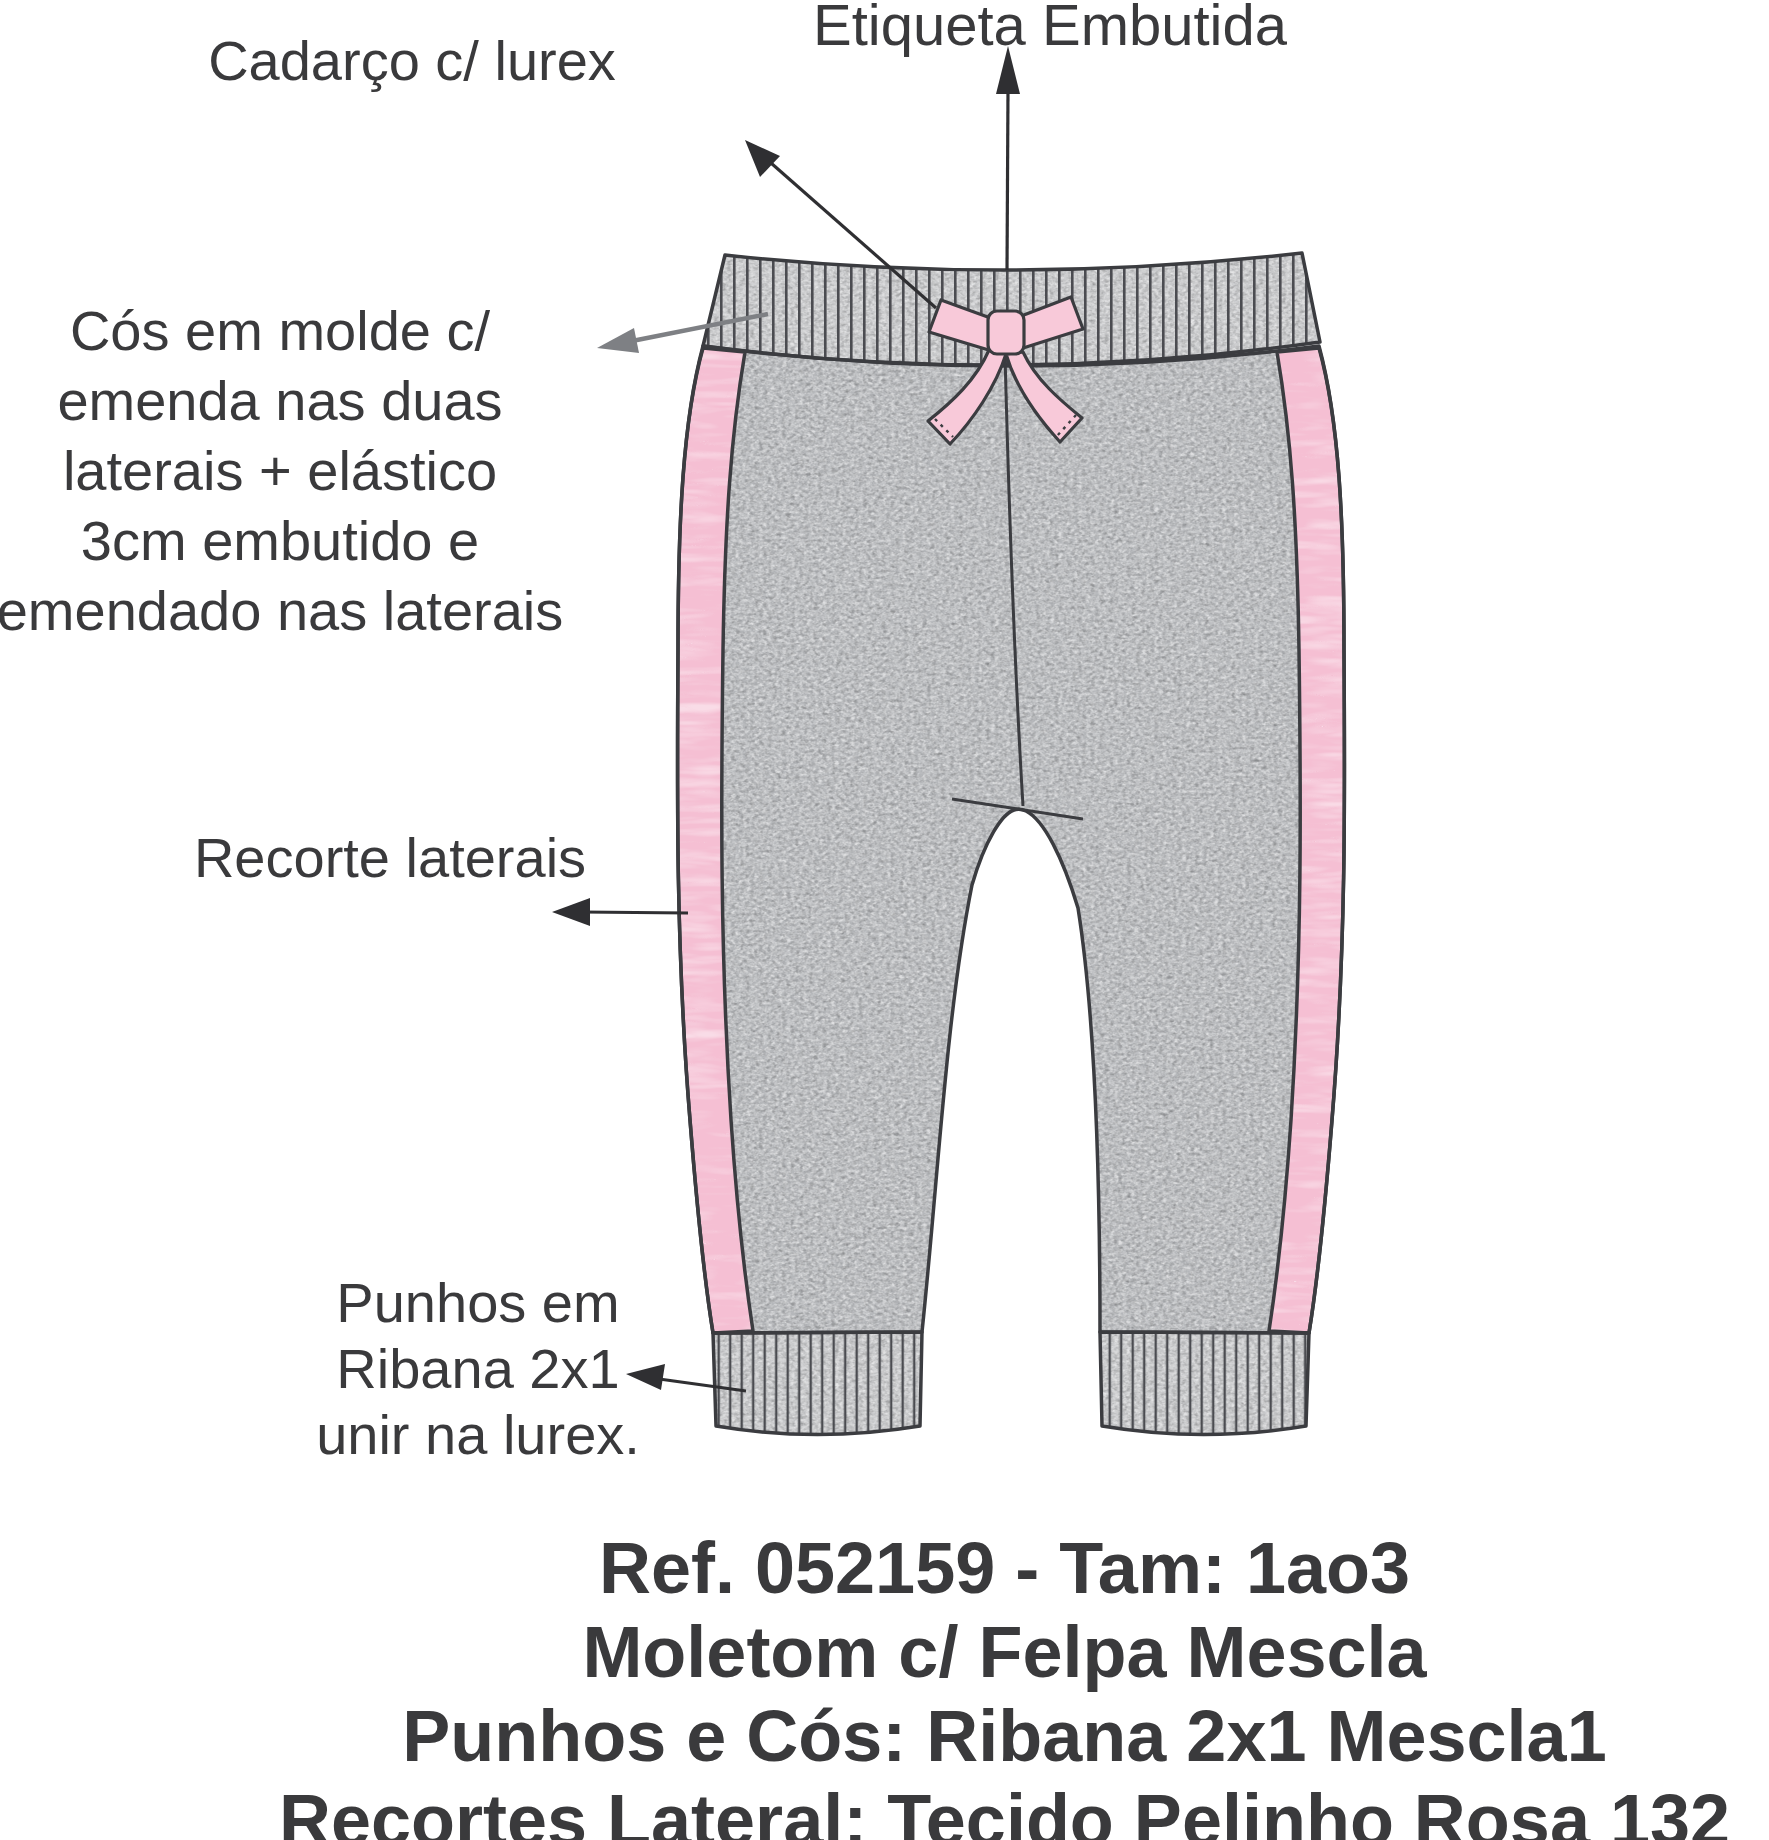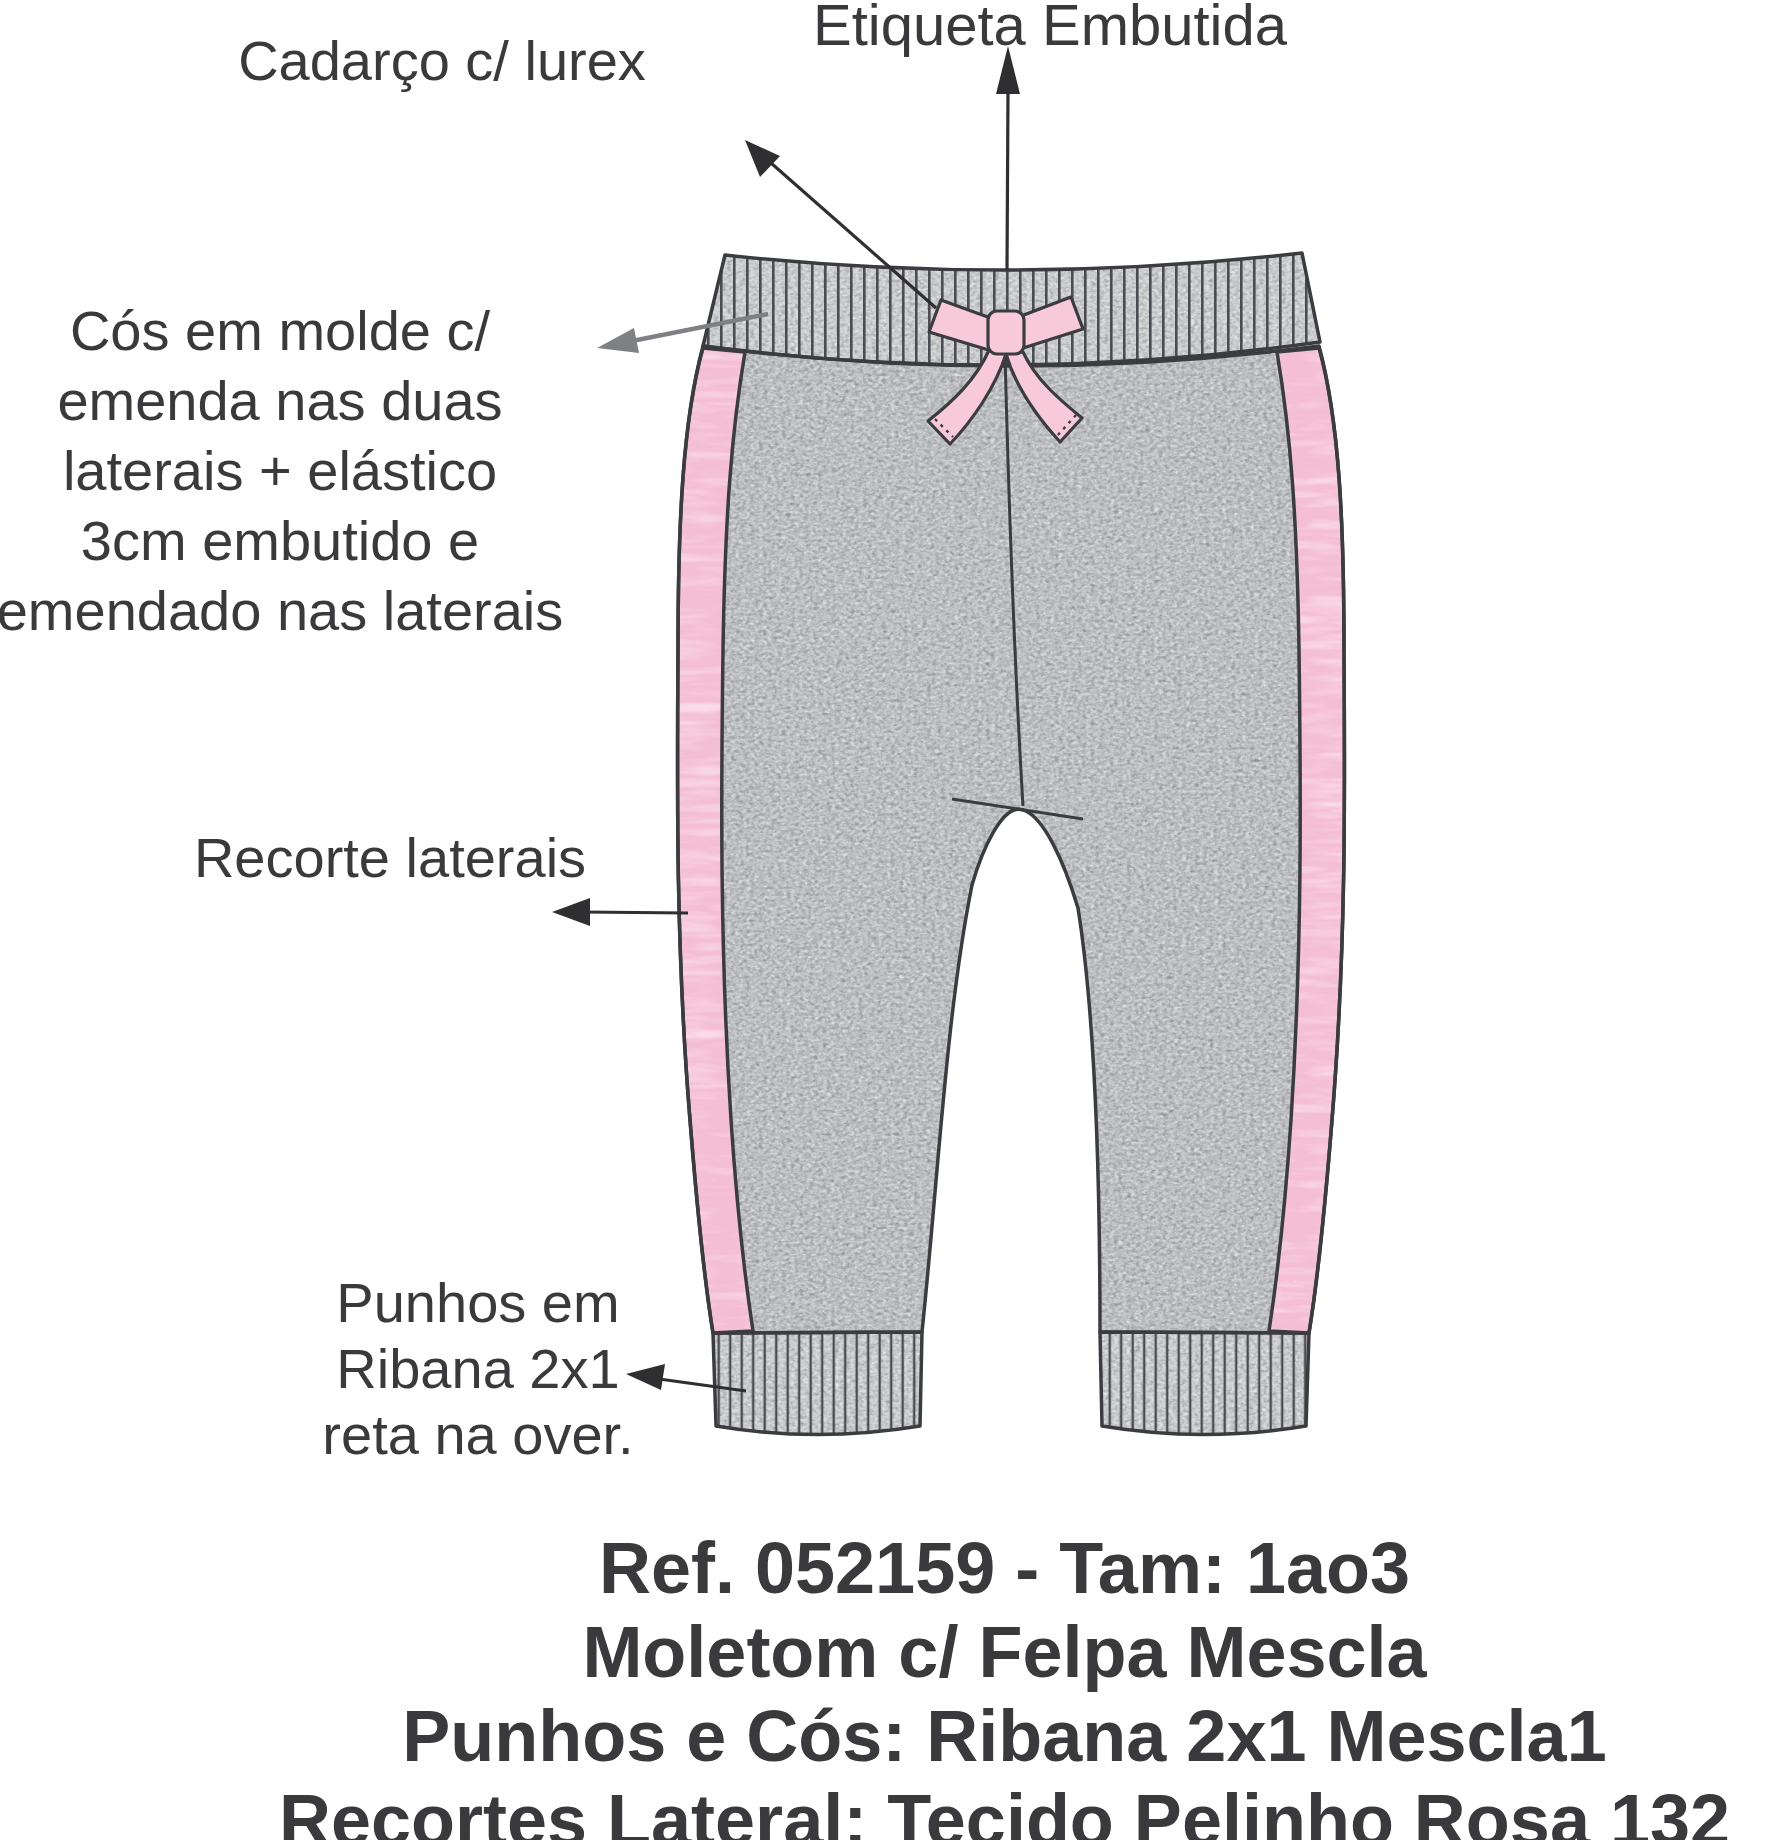--- a/index.html
+++ b/index.html
@@ -7,21 +7,21 @@
     width:1769px;height:1840px;position:relative;overflow:hidden;
     background:var(--background,#fff);
     font-family:"Liberation Sans","DejaVu Sans",sans-serif;
   }
   .annot{
     position:absolute;text-align:center;color:var(--text,#3a3a3c);
     font-size:56px;line-height:66px;white-space:nowrap;
   }
   .annot div{white-space:nowrap;}
   #etiqueta-label{left:810px;top:-8px;width:480px;font-size:58px;}
-  #cadarco-label{left:162px;top:28px;width:560px;line-height:66px;}
+  #cadarco-label{left:132px;top:28px;width:560px;line-height:66px;}
   #cos-label{left:-15px;top:296px;width:590px;line-height:70px;}
   #recorte-label{left:120px;top:824px;width:540px;line-height:68px;}
   #punhos-label{left:208px;top:1270px;width:540px;line-height:66px;}
   #footer-block{
     position:absolute;left:120px;top:1526px;width:1769px;text-align:center;
     color:var(--text,#3a3a3c);font-size:72px;line-height:84px;font-weight:bold;
   }
   #drawing{position:absolute;left:0;top:0;}
   
   .f-body{fill:var(--body-gray,#b5b7ba);}
@@ -148,21 +148,21 @@
   <div>emendado nas laterais</div>
 </div>
 
 <div class="annot" id="recorte-label">
   <div>Recorte laterais</div>
 </div>
 
 <div class="annot" id="punhos-label">
   <div>Punhos em</div>
   <div>Ribana 2x1</div>
-  <div>reta na over.</div>
+  <div>unir na lurex.</div>
 </div>
 
 <div id="footer-block">
   <div>Ref. 052159 - Tam: 1ao3</div>
   <div>Moletom c/ Felpa Mescla</div>
   <div>Punhos e Cós: Ribana 2x1 Mescla1</div>
   <div>Recortes Lateral: Tecido Pelinho Rosa 132</div>
 </div>
 
 </body></html>

